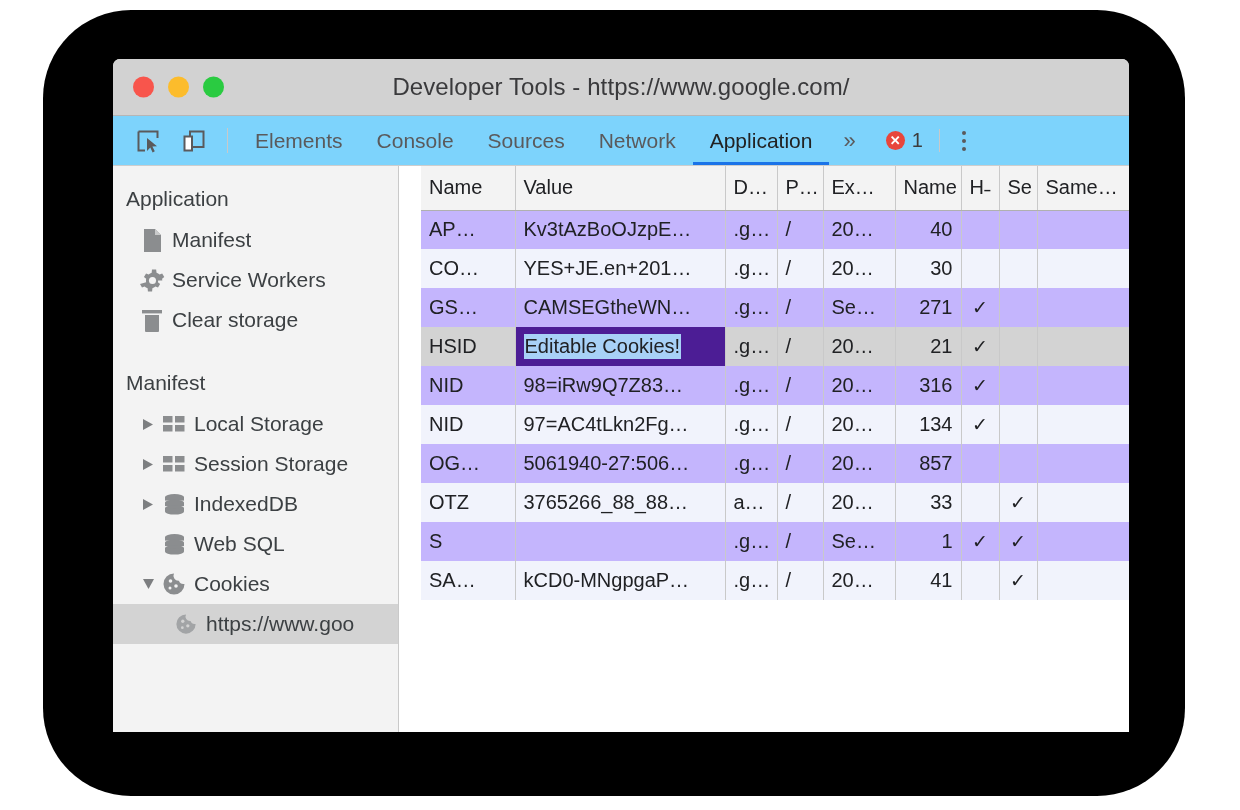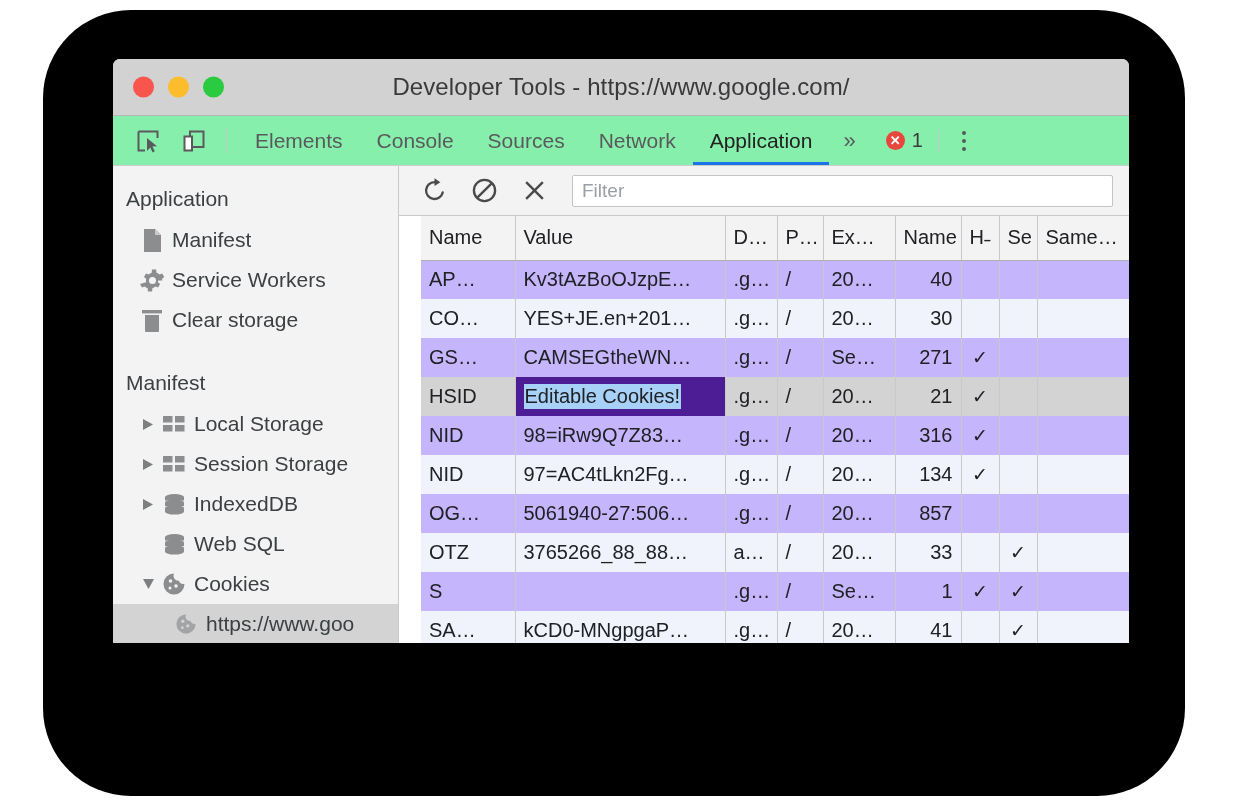--- a/index.html
+++ b/index.html
@@ -22,21 +22,21 @@
     background: #000000;
     border-radius: 88px;
   }
 
   
   #window {
     position: absolute;
     left: 113px;
     top: 59px;
     width: 1016px;
-    height: 584px;
+    height: 673px;
     background: #ffffff;
     border-radius: 7px 7px 0 0;
     overflow: hidden;
     display: flex;
     flex-direction: column;
   }
 
   
   #titlebar {
     height: 57px;
@@ -68,21 +68,21 @@
     font-size: 24px;
     color: #3a3a3c;
     letter-spacing: .1px;
     white-space: nowrap;
   }
 
   
   #tabbar {
     height: 50px;
     flex: 0 0 50px;
-    background: #86efac;
+    background: #7dd3fc;
     border-bottom: 1px solid #cdcdcd;
     display: flex;
     align-items: stretch;
     padding-left: 12px;
   }
   .tool-btn {
     width: 46px;
     display: flex;
     align-items: center;
     justify-content: center;
@@ -458,41 +458,20 @@
               <circle cx="8" cy="16" r="1.5" fill="#d3d3d3"></circle>
             </svg>
         </span>
         <span class="slabel">https://www.goo</span>
       </div>
 
     </div>
 
     <div id="main">
 
-      <div id="panel-toolbar">
-        <div class="pt-btn">
-          <svg width="27" height="27" viewBox="0 0 24 24">
-            <path d="M12 4.5a7.5 7.5 0 107.3 9.2" fill="none" stroke="#4a4a4c" stroke-width="2.1" stroke-linecap="round"></path>
-            <path d="M12 1 L12 8 L17.2 4.6 Z" fill="#4a4a4c"></path>
-          </svg>
-        </div>
-        <div class="pt-btn">
-          <svg width="27" height="27" viewBox="0 0 24 24">
-            <circle cx="12" cy="12" r="9.4" fill="none" stroke="#4a4a4c" stroke-width="2.1"></circle>
-            <line x1="5.4" y1="18.6" x2="18.6" y2="5.4" stroke="#4a4a4c" stroke-width="2.1"></line>
-          </svg>
-        </div>
-        <div class="pt-btn">
-          <svg width="25" height="25" viewBox="0 0 24 24">
-            <line x1="4" y1="4" x2="20" y2="20" stroke="#4a4a4c" stroke-width="2.3"></line>
-            <line x1="20" y1="4" x2="4" y2="20" stroke="#4a4a4c" stroke-width="2.3"></line>
-          </svg>
-        </div>
-        <input id="filter-input" type="text" placeholder="Filter" style="">
-      </div>
 
       <div id="grid">
         <table class="dg">
           <colgroup>
             <col style="width:94px">
               <col style="width:210px">
               <col style="width:52px">
             <col style="width:46px">
               <col style="width:72px">
               <col style="width:66px">

